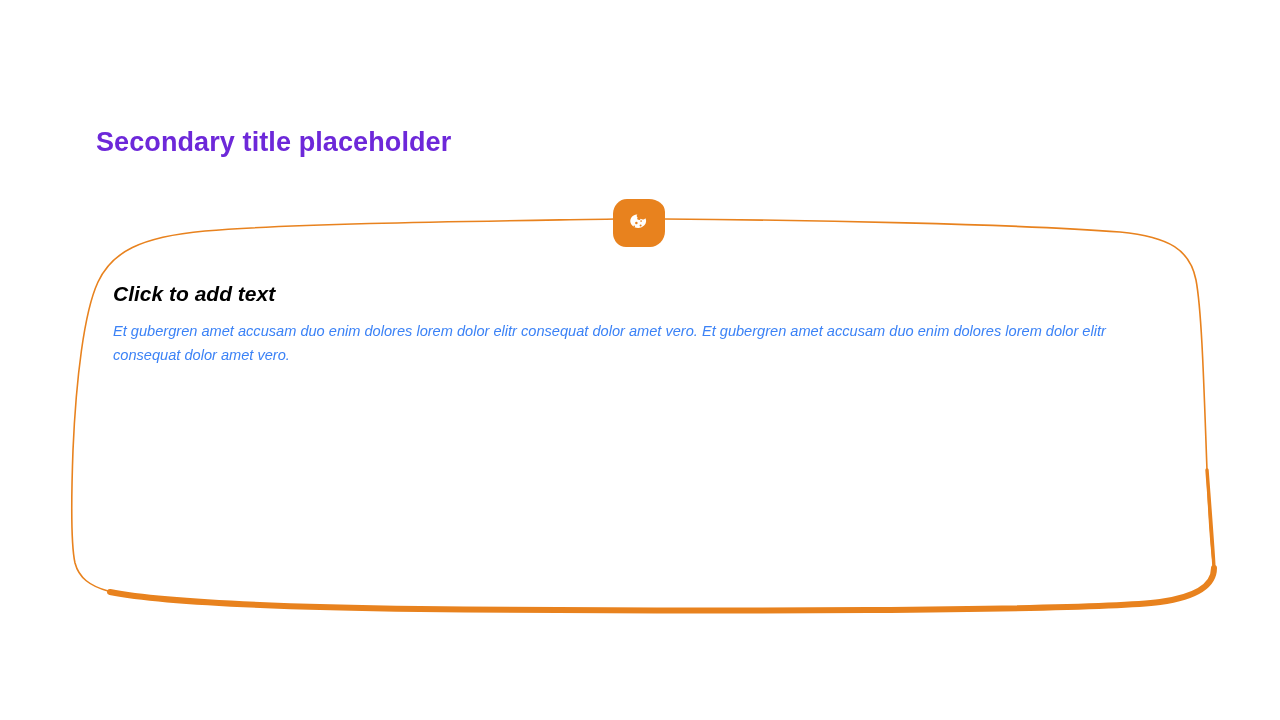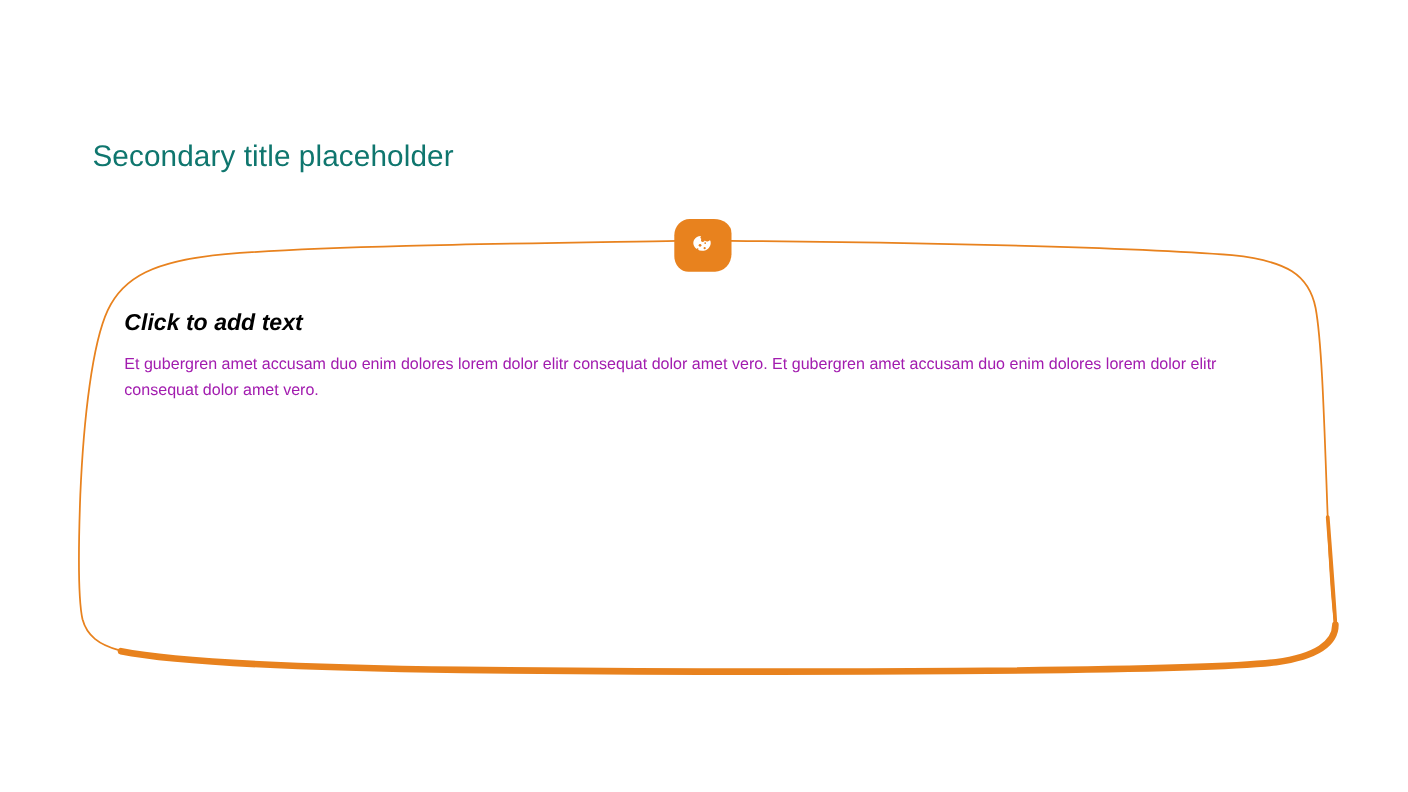--- a/index.html
+++ b/index.html
@@ -17,26 +17,26 @@
   }
 
   #slide {
     position: absolute;
     inset: 0;
     background: #ffffff;
   }
 
   #secondary-title {
     position: absolute;
-    left: 84px;
+    left: 96px;
     top: 126px;
     font-size: 27px;
-    font-weight: normal;
+    font-weight: bold;
     letter-spacing: 0.1px;
-    color: #0f766e;
+    color: #6d28d9;
     line-height: 1.2;
     white-space: nowrap;
   }
 
   
   #shape-layer {
     position: absolute;
     left: 0;
     top: 0;
     width: 1280px;
@@ -56,23 +56,24 @@
     font-weight: bold;
     color: #000000;
     margin: 0 0 14px 0;
     line-height: 1.2;
     font-style: italic;
   }
 
   #body-paragraph {
     font-size: 14.6px;
     line-height: 1.62;
-    color: #a21caf;
+    color: #3b82f6;
     margin: 0;
     max-width: 1025px;
+    font-style: italic;
   }
 
   
   #badge {
     position: absolute;
     left: 613px;
     top: 199px;
     width: 52px;
     height: 48px;
   }

